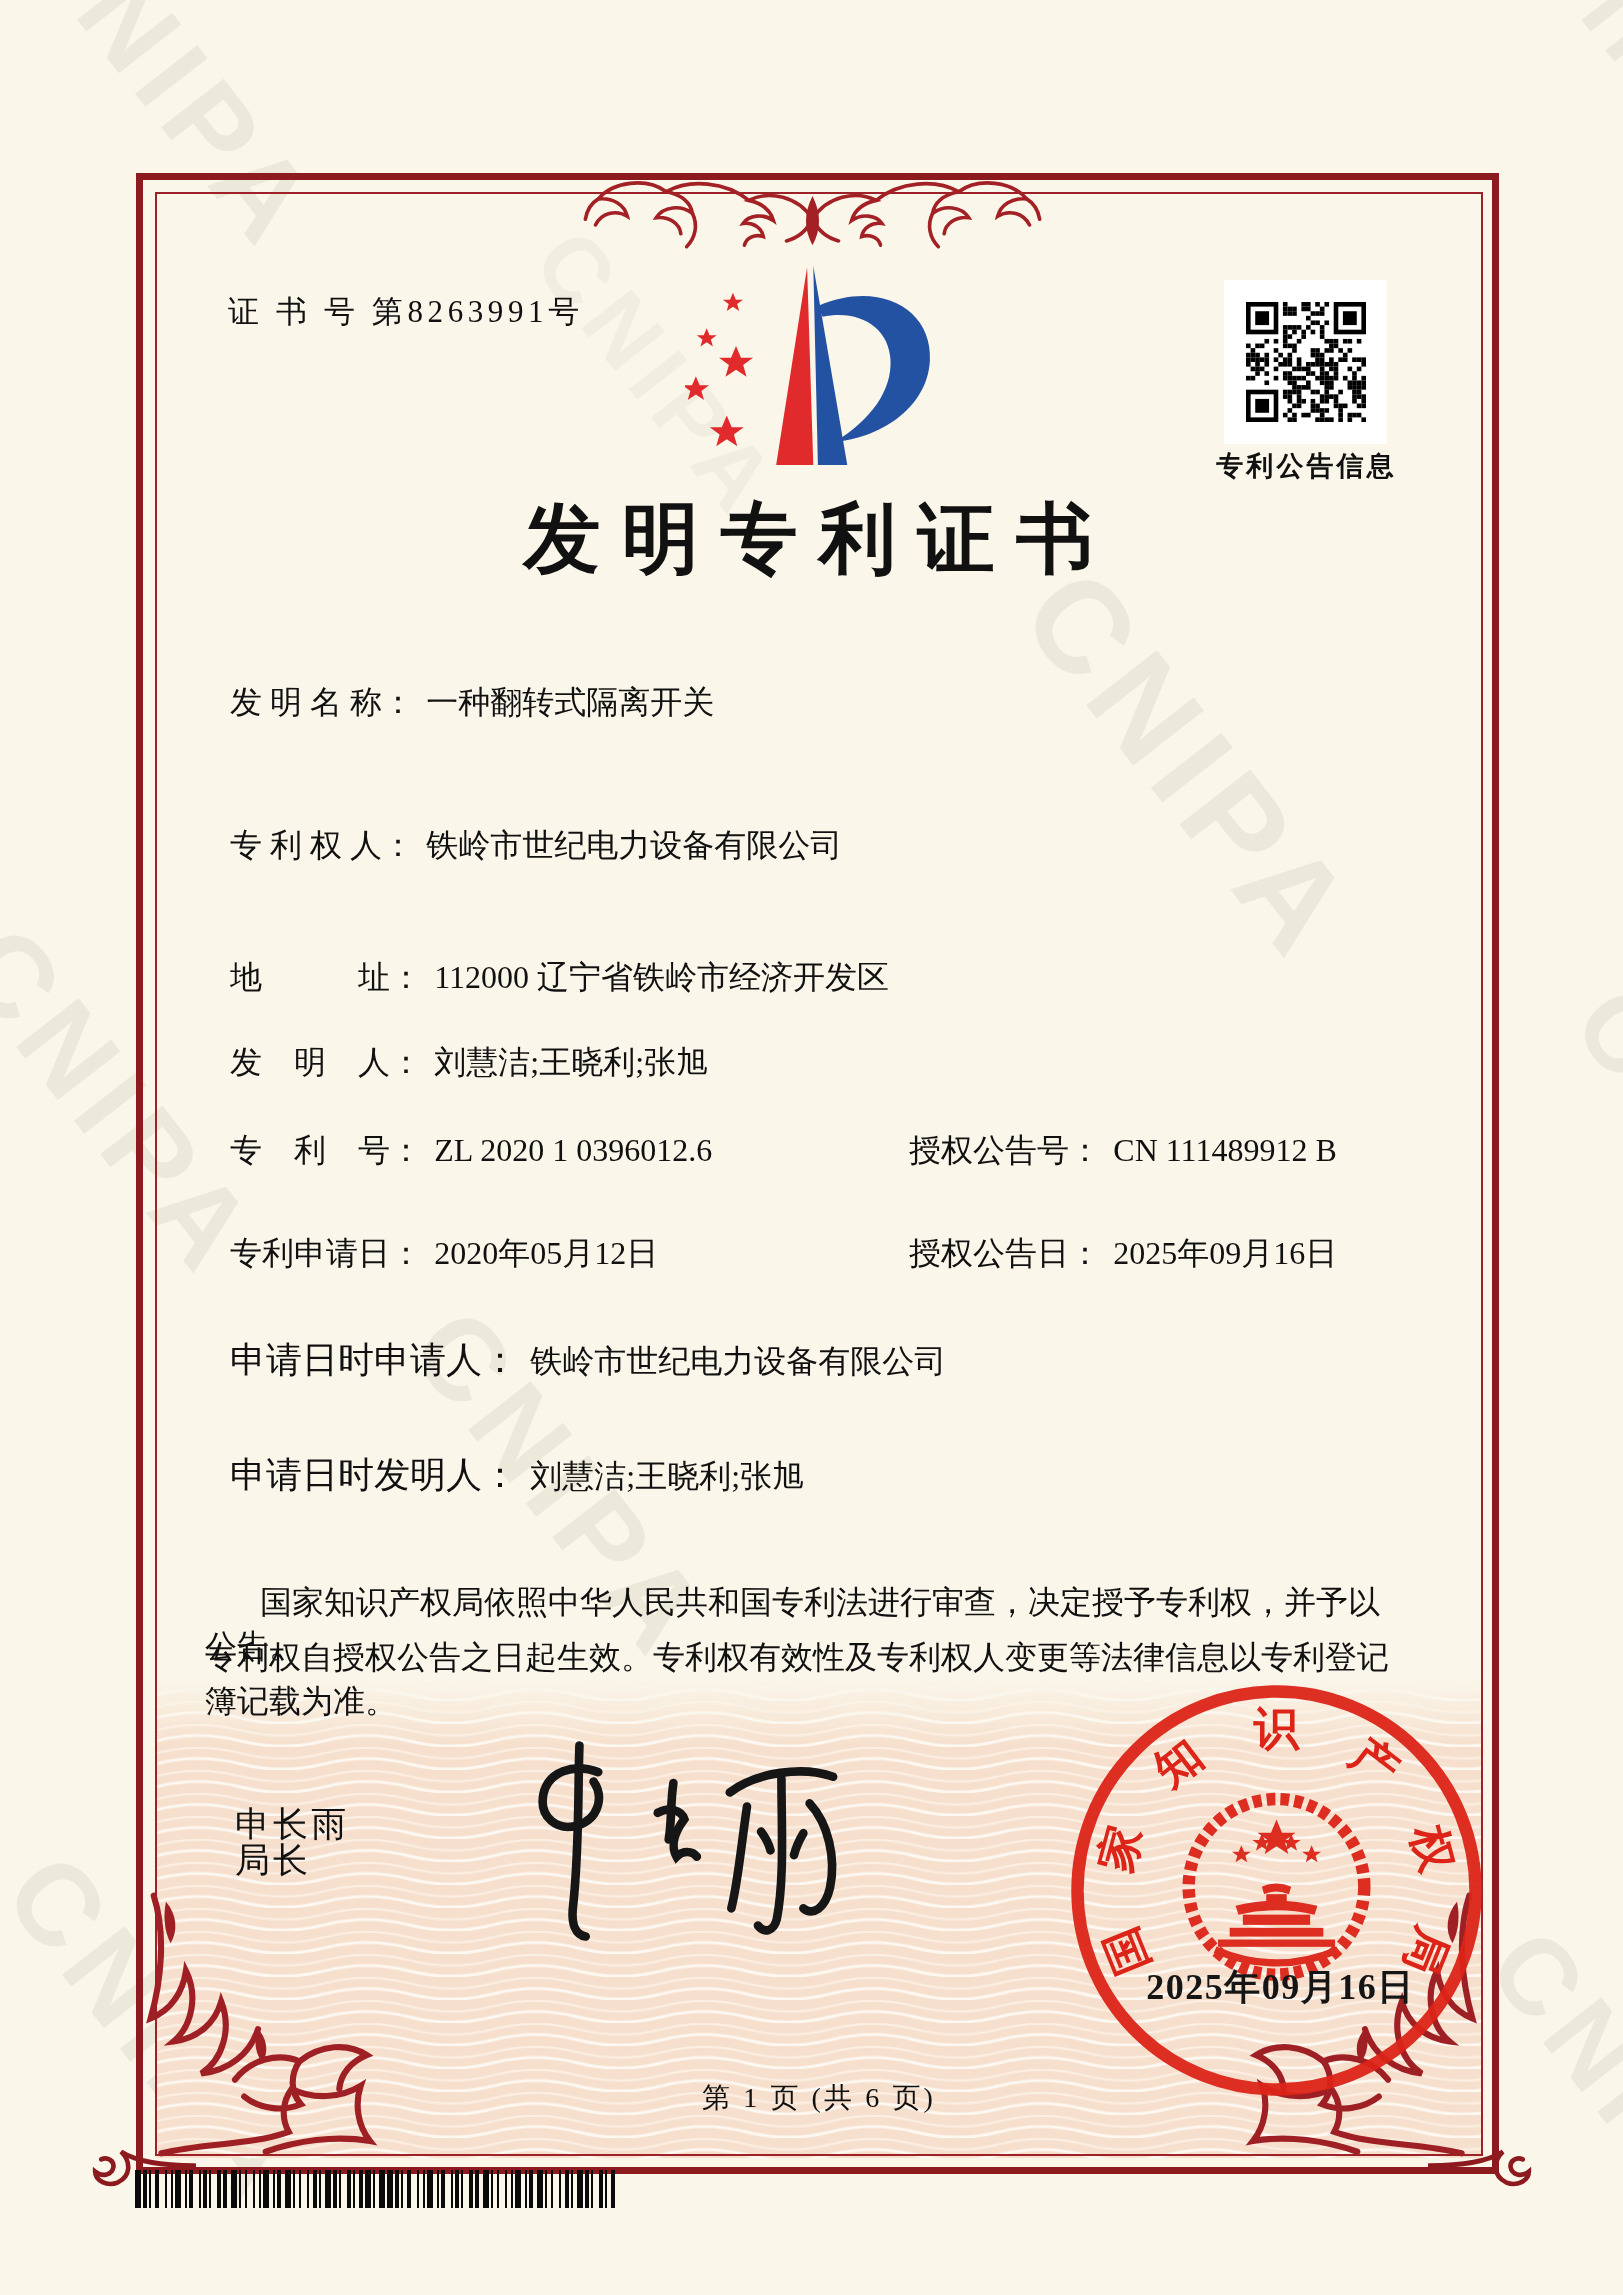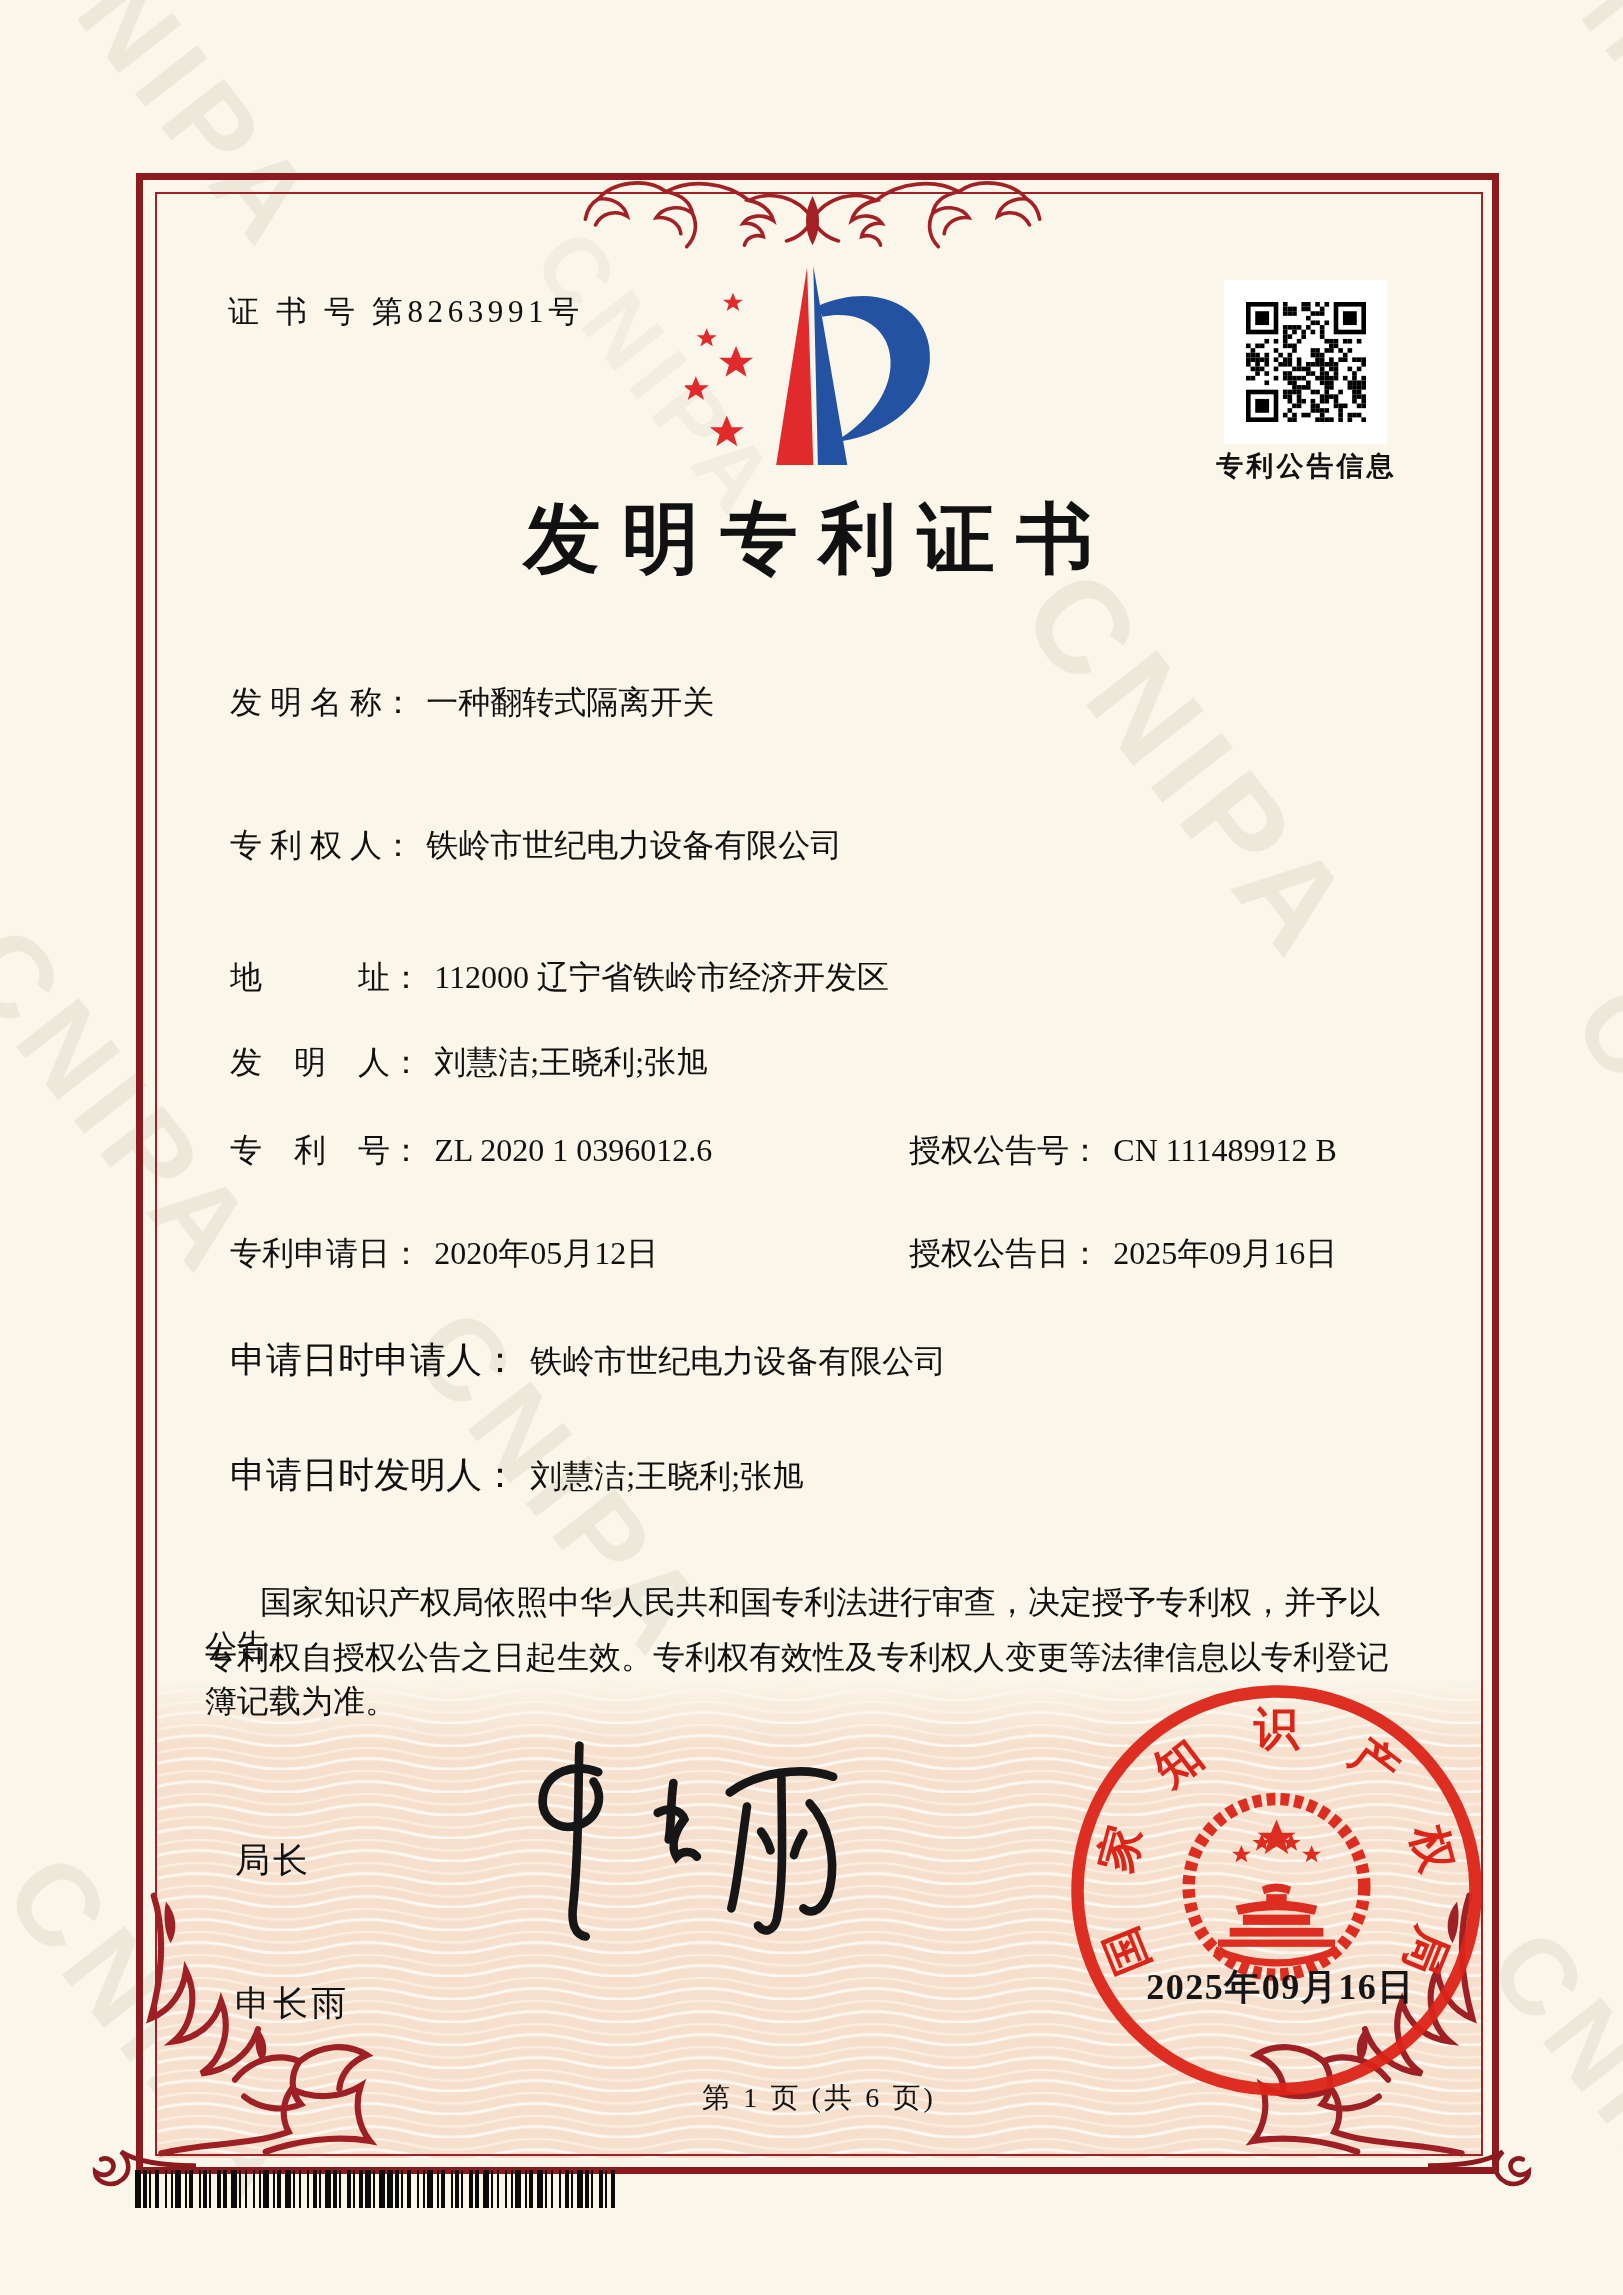--- a/index.html
+++ b/index.html
@@ -415,21 +415,21 @@
     </div>
     <div class="row" style="top:1451px;">
       <span class="lab lab-sm">申请日时发明人：</span><span class="val">刘慧洁;王晓利;张旭</span>
     </div>
   </div>
 
   <div class="stmt l2">专利权自授权公告之日起生效。专利权有效性及专利权人变更等法律信息以专利登记簿记载为准。</div>
   <div class="stmt l1">国家知识产权局依照中华人民共和国专利法进行审查，决定授予专利权，并予以公告。</div>
 
   <div class="director" style="top:1837px;">局长</div>
-  <div class="director" style="top:1980px;font-family:Liberation Mono, monospace;">申长雨</div>
+  <div class="director" style="top:1801px;font-family:Liberation Mono, monospace;">申长雨</div>
 
   <svg class="sig" width="368" height="222" viewBox="0 0 470 280">
     <g fill="none" stroke="#161616" stroke-width="11" stroke-linecap="round">
       <path d="M128,52 C96,40 64,52 58,80 C52,110 76,128 102,120 C128,112 136,84 122,64"></path>
       <path d="M104,18 C102,70 104,150 96,222 C93,246 99,260 112,262"></path>
       <path d="M224,66 C220,92 222,116 218,138"></path>
       <path d="M204,104 C218,96 234,100 238,112 C226,128 220,146 228,160 C236,152 248,152 254,160"></path>
       <path d="M296,78 C330,52 390,44 428,58"></path>
       <path d="M318,96 C310,150 306,196 298,226"></path>
       <path d="M362,60 C362,120 366,190 356,240 C352,256 340,258 332,248"></path>

